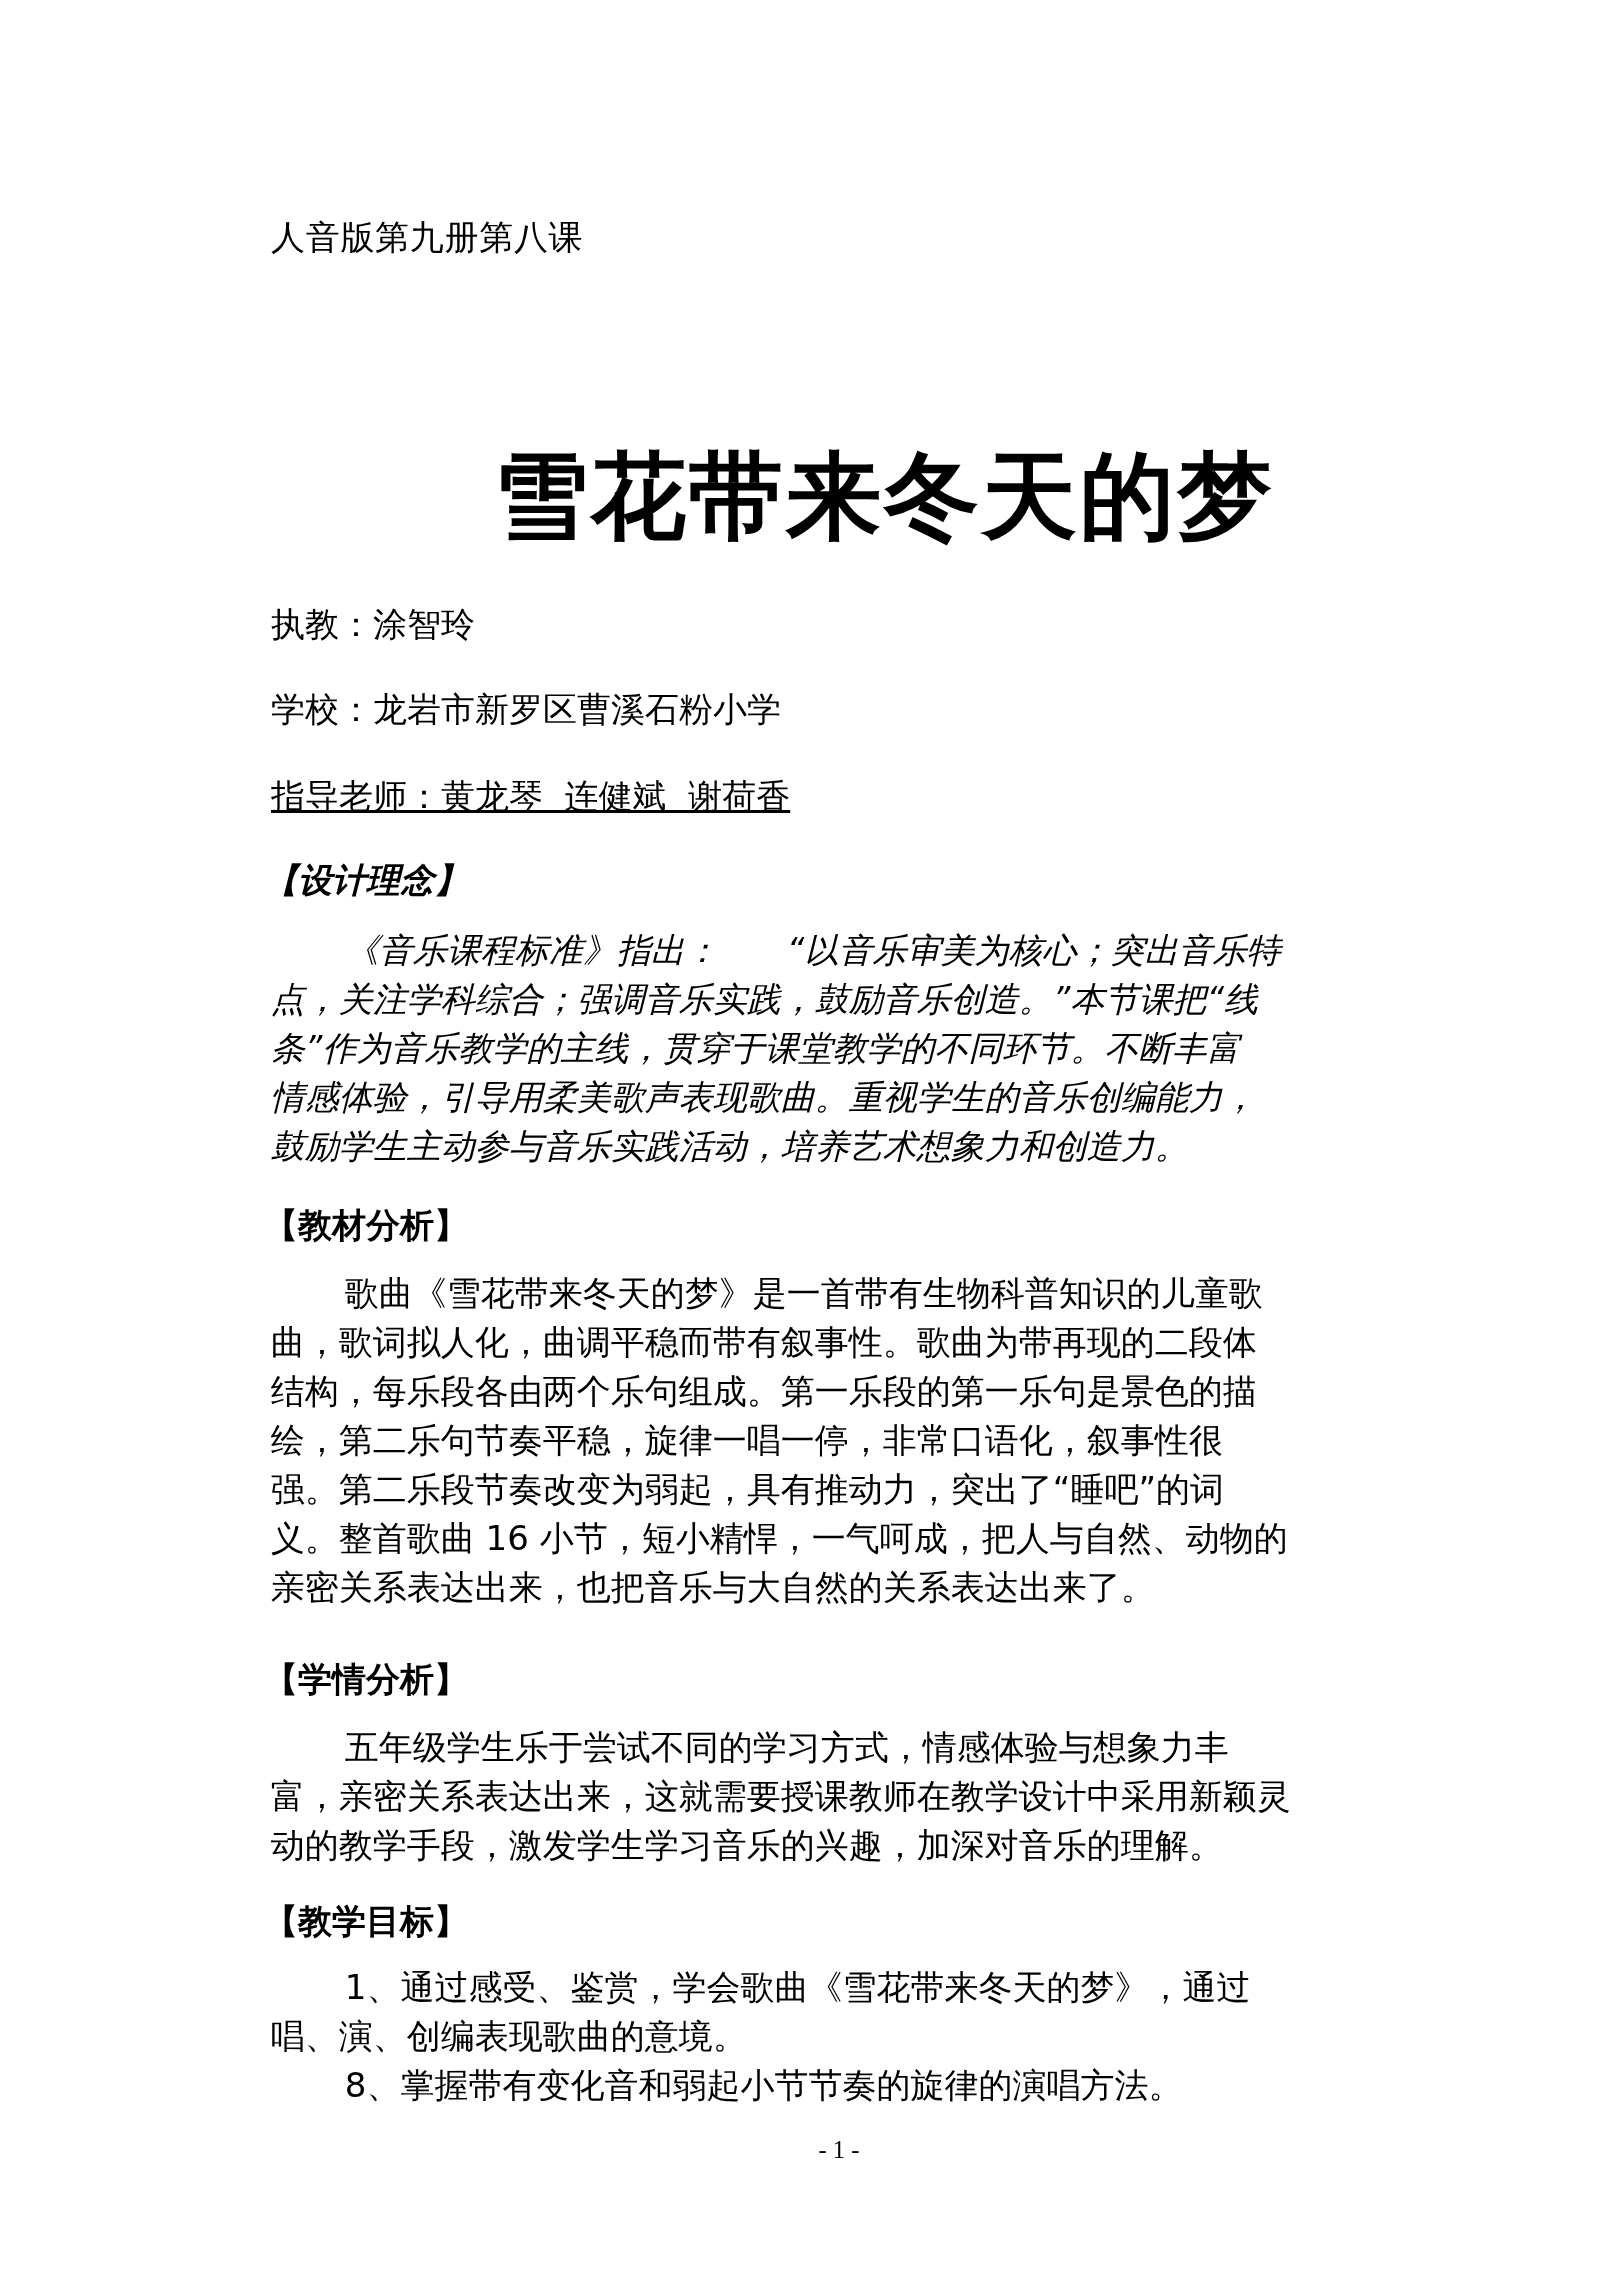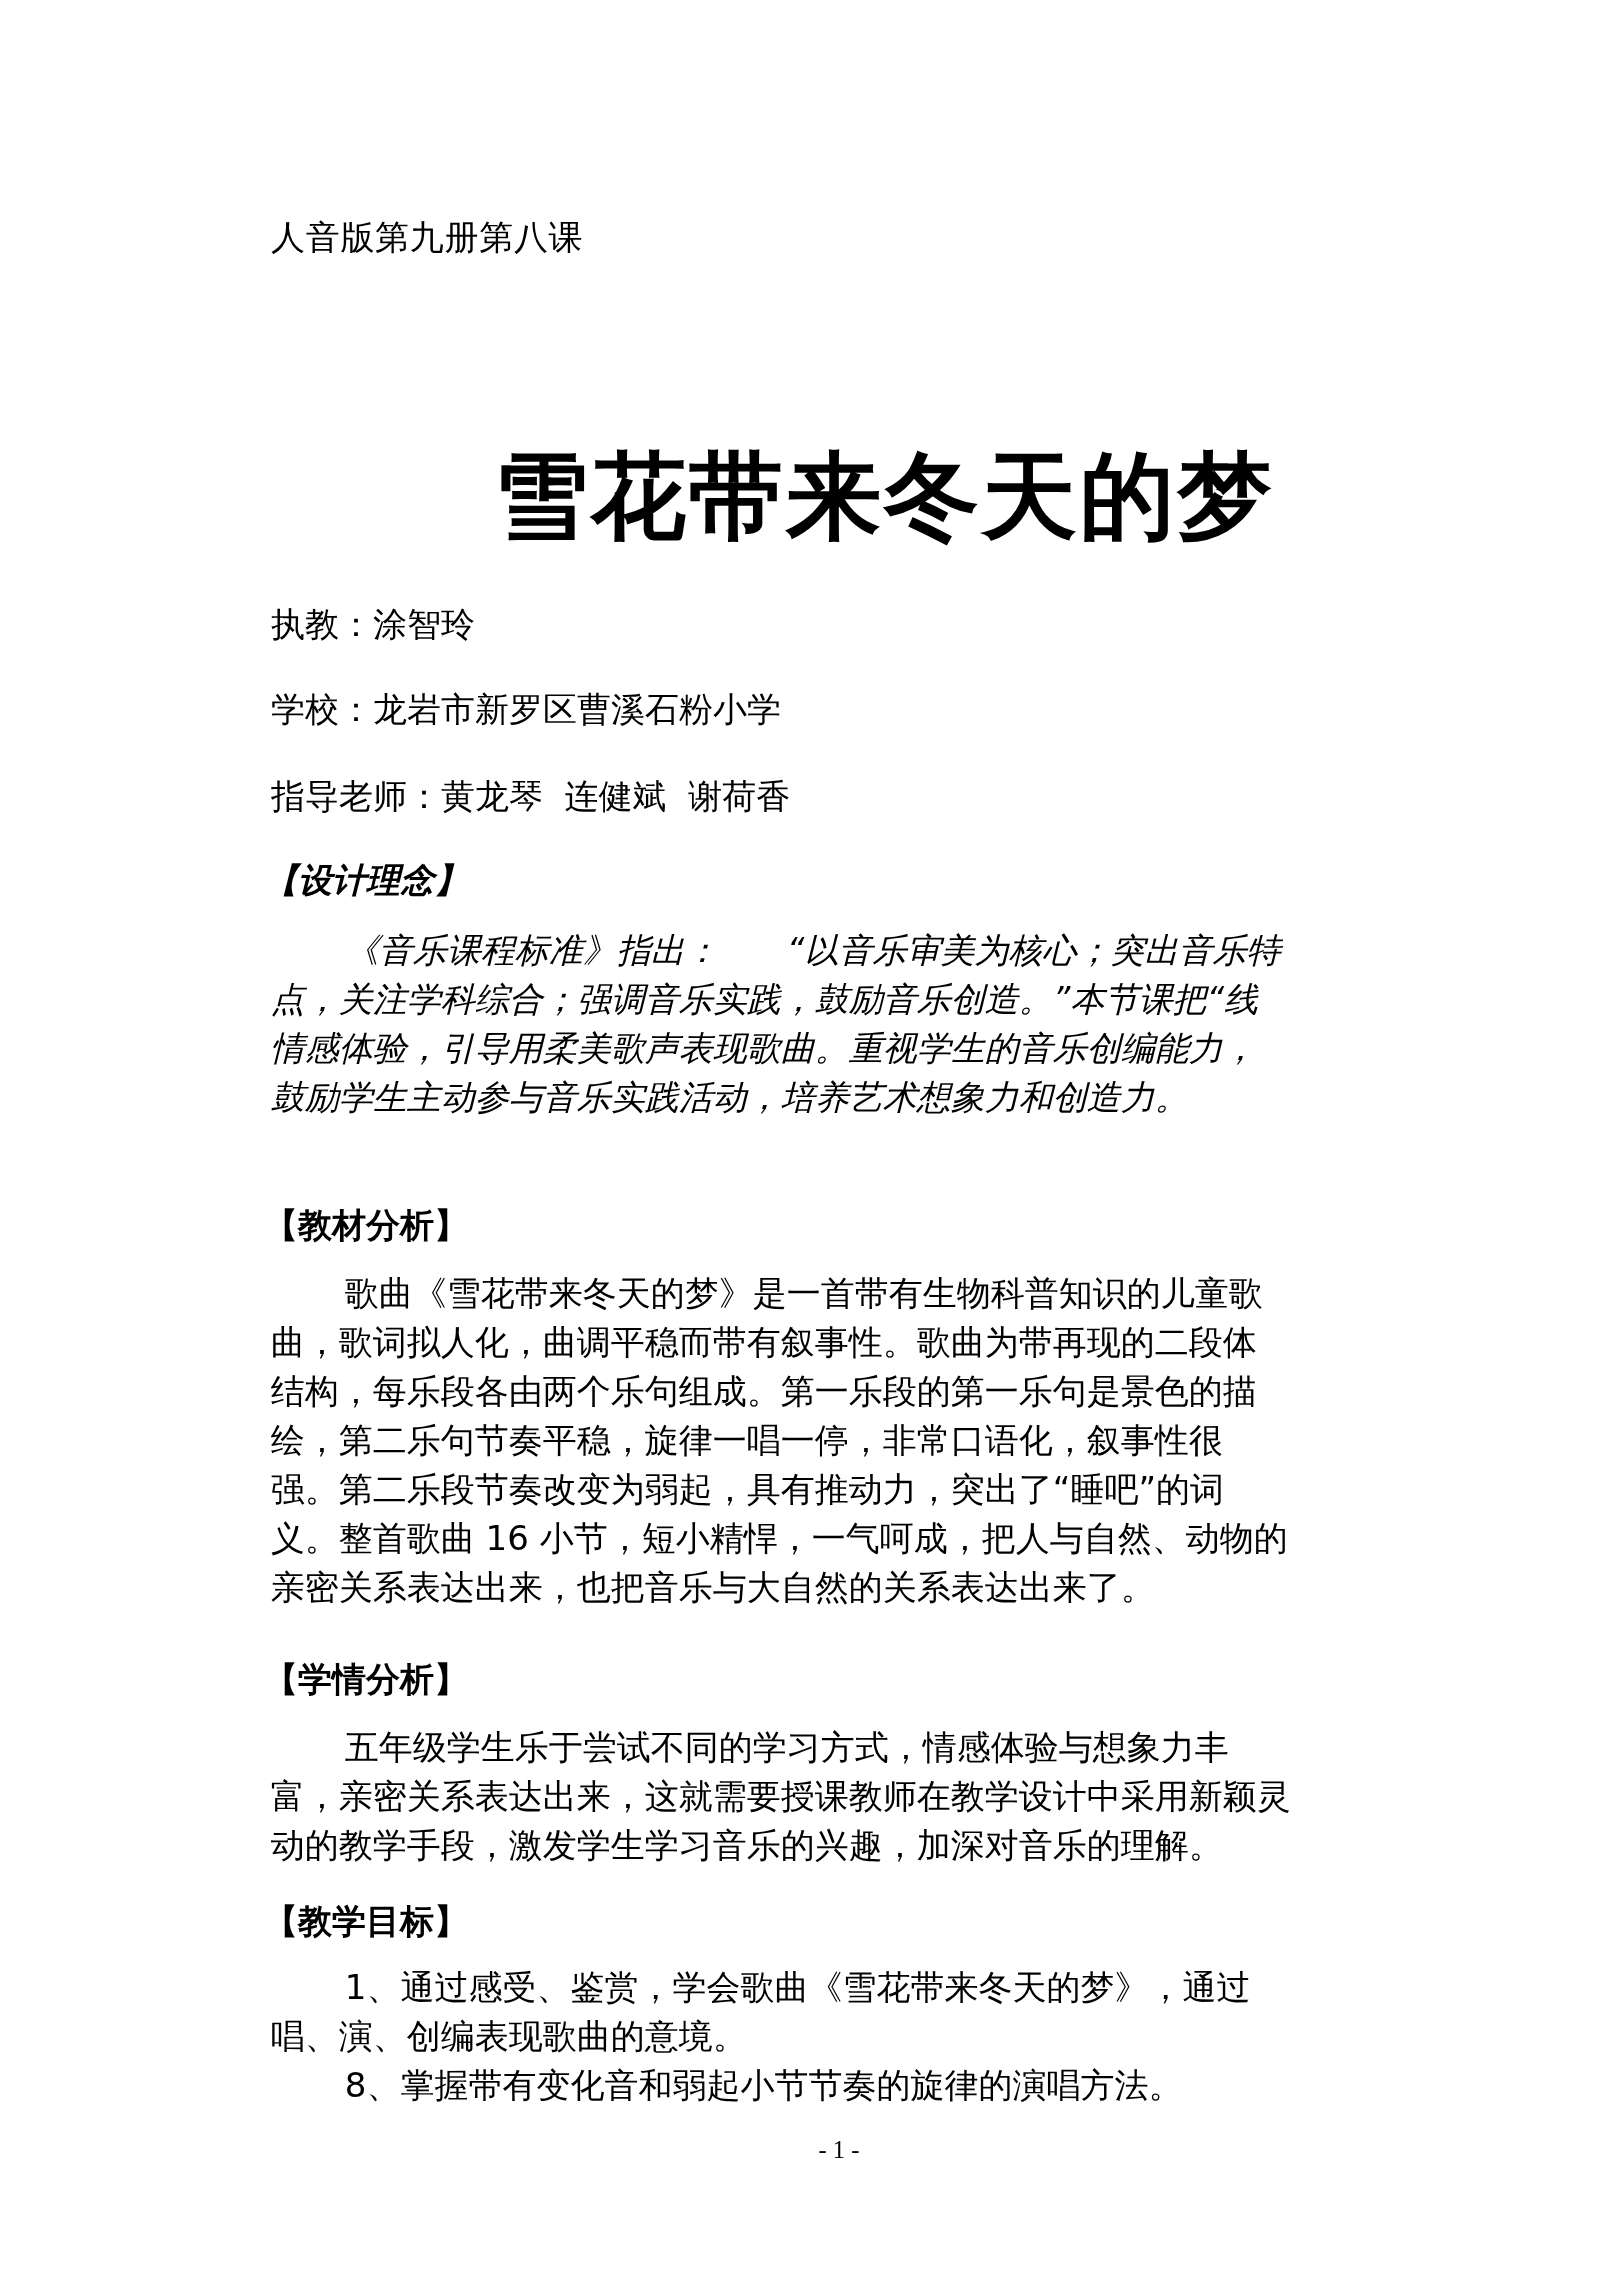--- a/index.html
+++ b/index.html
@@ -45,21 +45,21 @@
     }
     .meta {
       position: absolute;
       left: 247px;
       font-size: 34px;
       line-height: 41px;
       white-space: pre;
     }
     .meta-teacher { top: 604px; }
     .meta-school { top: 689px; }
-    .meta-advisors { top: 776px; }
+    .meta-advisors { top: 776px; text-decoration: underline; }
 
     .section {
       position: absolute;
       left: 240px;
       width: 1159px;
     }
     .section-heading {
       font-size: 34px;
       font-weight: bold;
       line-height: 41px;
@@ -122,20 +122,21 @@
 
   <div class="meta meta-teacher">执教：涂智玲</div>
   <div class="meta meta-school">学校：龙岩市新罗区曹溪石粉小学</div>
   <div class="meta meta-advisors">指导老师：黄龙琴  连健斌  谢荷香</div>
 
   <section class="section" id="sec-design">
     <h2 class="section-heading">【设计理念】</h2>
     <div class="section-body">
       <span class="line indent">《音乐课程标准》指出：　　“以音乐审美为核心；突出音乐特</span>
       <span class="line noindent">点，关注学科综合；强调音乐实践，鼓励音乐创造。”本节课把“线</span>
+      <span class="line noindent">条”作为音乐教学的主线，贯穿于课堂教学的不同环节。不断丰富</span>
       <span class="line noindent">情感体验，引导用柔美歌声表现歌曲。重视学生的音乐创编能力，</span>
       <span class="line noindent">鼓励学生主动参与音乐实践活动，培养艺术想象力和创造力。</span>
     </div>
   </section>
 
   <section class="section" id="sec-material">
     <h2 class="section-heading">【教材分析】</h2>
     <div class="section-body">
       <span class="line indent">歌曲《雪花带来冬天的梦》是一首带有生物科普知识的儿童歌</span>
       <span class="line noindent">曲，歌词拟人化，曲调平稳而带有叙事性。歌曲为带再现的二段体</span>

